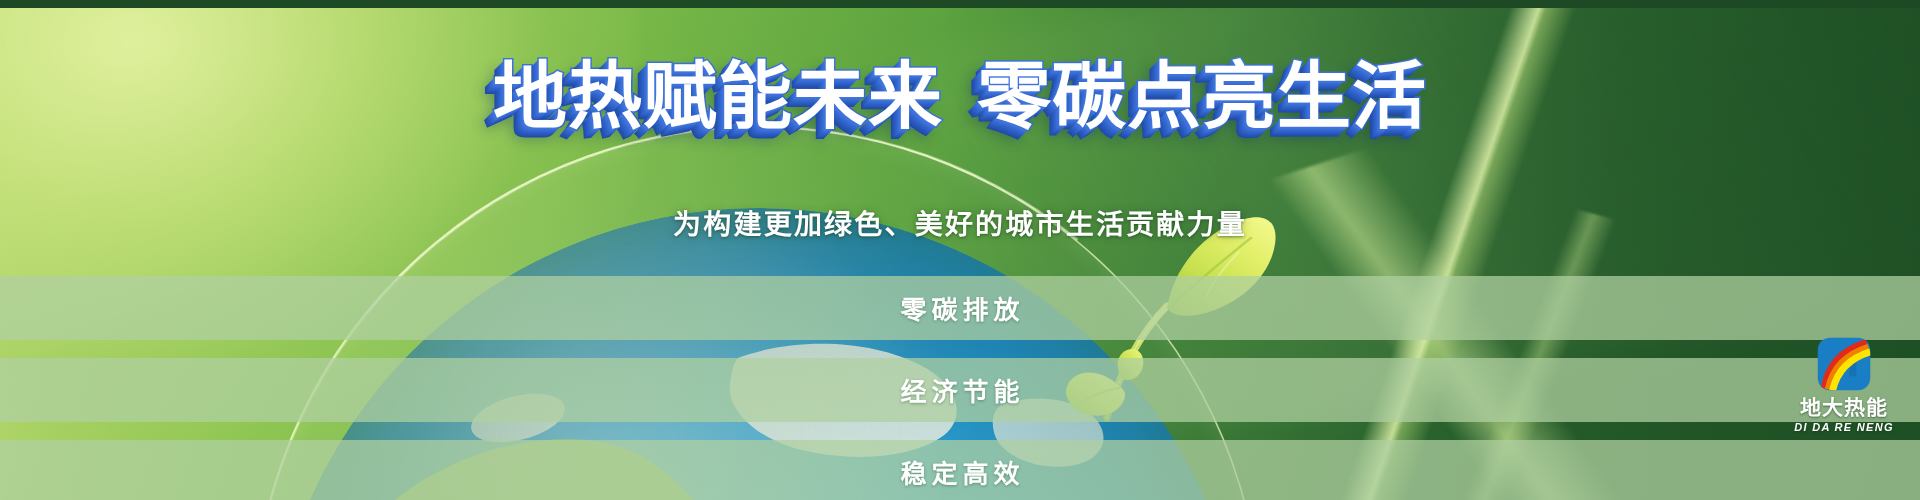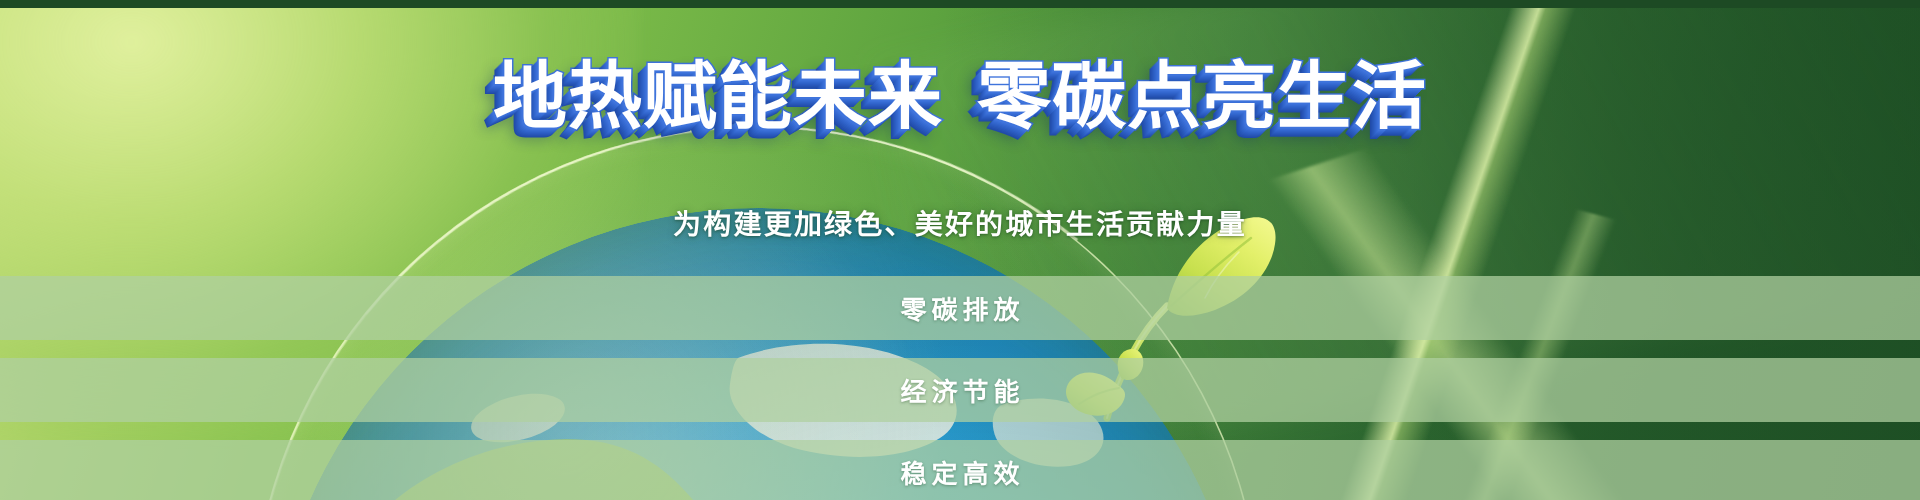--- a/index.html
+++ b/index.html
@@ -408,14 +408,34 @@
     <div class="subtitle">为构建更加绿色、美好的城市生活贡献力量</div>
 
     <div class="tags">
       <div class="tag">零碳排放</div>
       <div class="tag">经济节能</div>
       <div class="tag">稳定高效</div>
     </div>
 
   </div>
 
+  <div class="logo">
+    <svg class="logo-mark" viewBox="0 0 64 64">
+      <defs>
+        <clipPath id="sqClip">
+          <rect x="2" y="2" width="60" height="60" rx="14" ry="14"></rect>
+        </clipPath>
+      </defs>
+      <rect x="2" y="2" width="60" height="60" rx="14" ry="14" fill="#1a7ec4"></rect>
+      <g clip-path="url(#sqClip)">
+
+        <path d="M24,20 h18 a4,4 0 0 1 4,4 v22 h-8 V28 h-14 z" fill="#0f6aa8" opacity="0.55"></path>
+
+        <path d="M10,60 C14,34 30,16 58,8" stroke="#e02a1c" stroke-width="9" fill="none" stroke-linecap="butt"></path>
+        <path d="M14,61 C19,37 34,21 60,13" stroke="#f08000" stroke-width="8" fill="none" stroke-linecap="butt"></path>
+        <path d="M19,62 C24,40 39,25 62,18" stroke="#ffe400" stroke-width="8" fill="none" stroke-linecap="butt"></path>
+      </g>
+    </svg>
+    <div class="logo-cn">地大热能</div>
+    <div class="logo-en">DI DA RE NENG</div>
+  </div>
 
 </div>
 
 </body></html>

